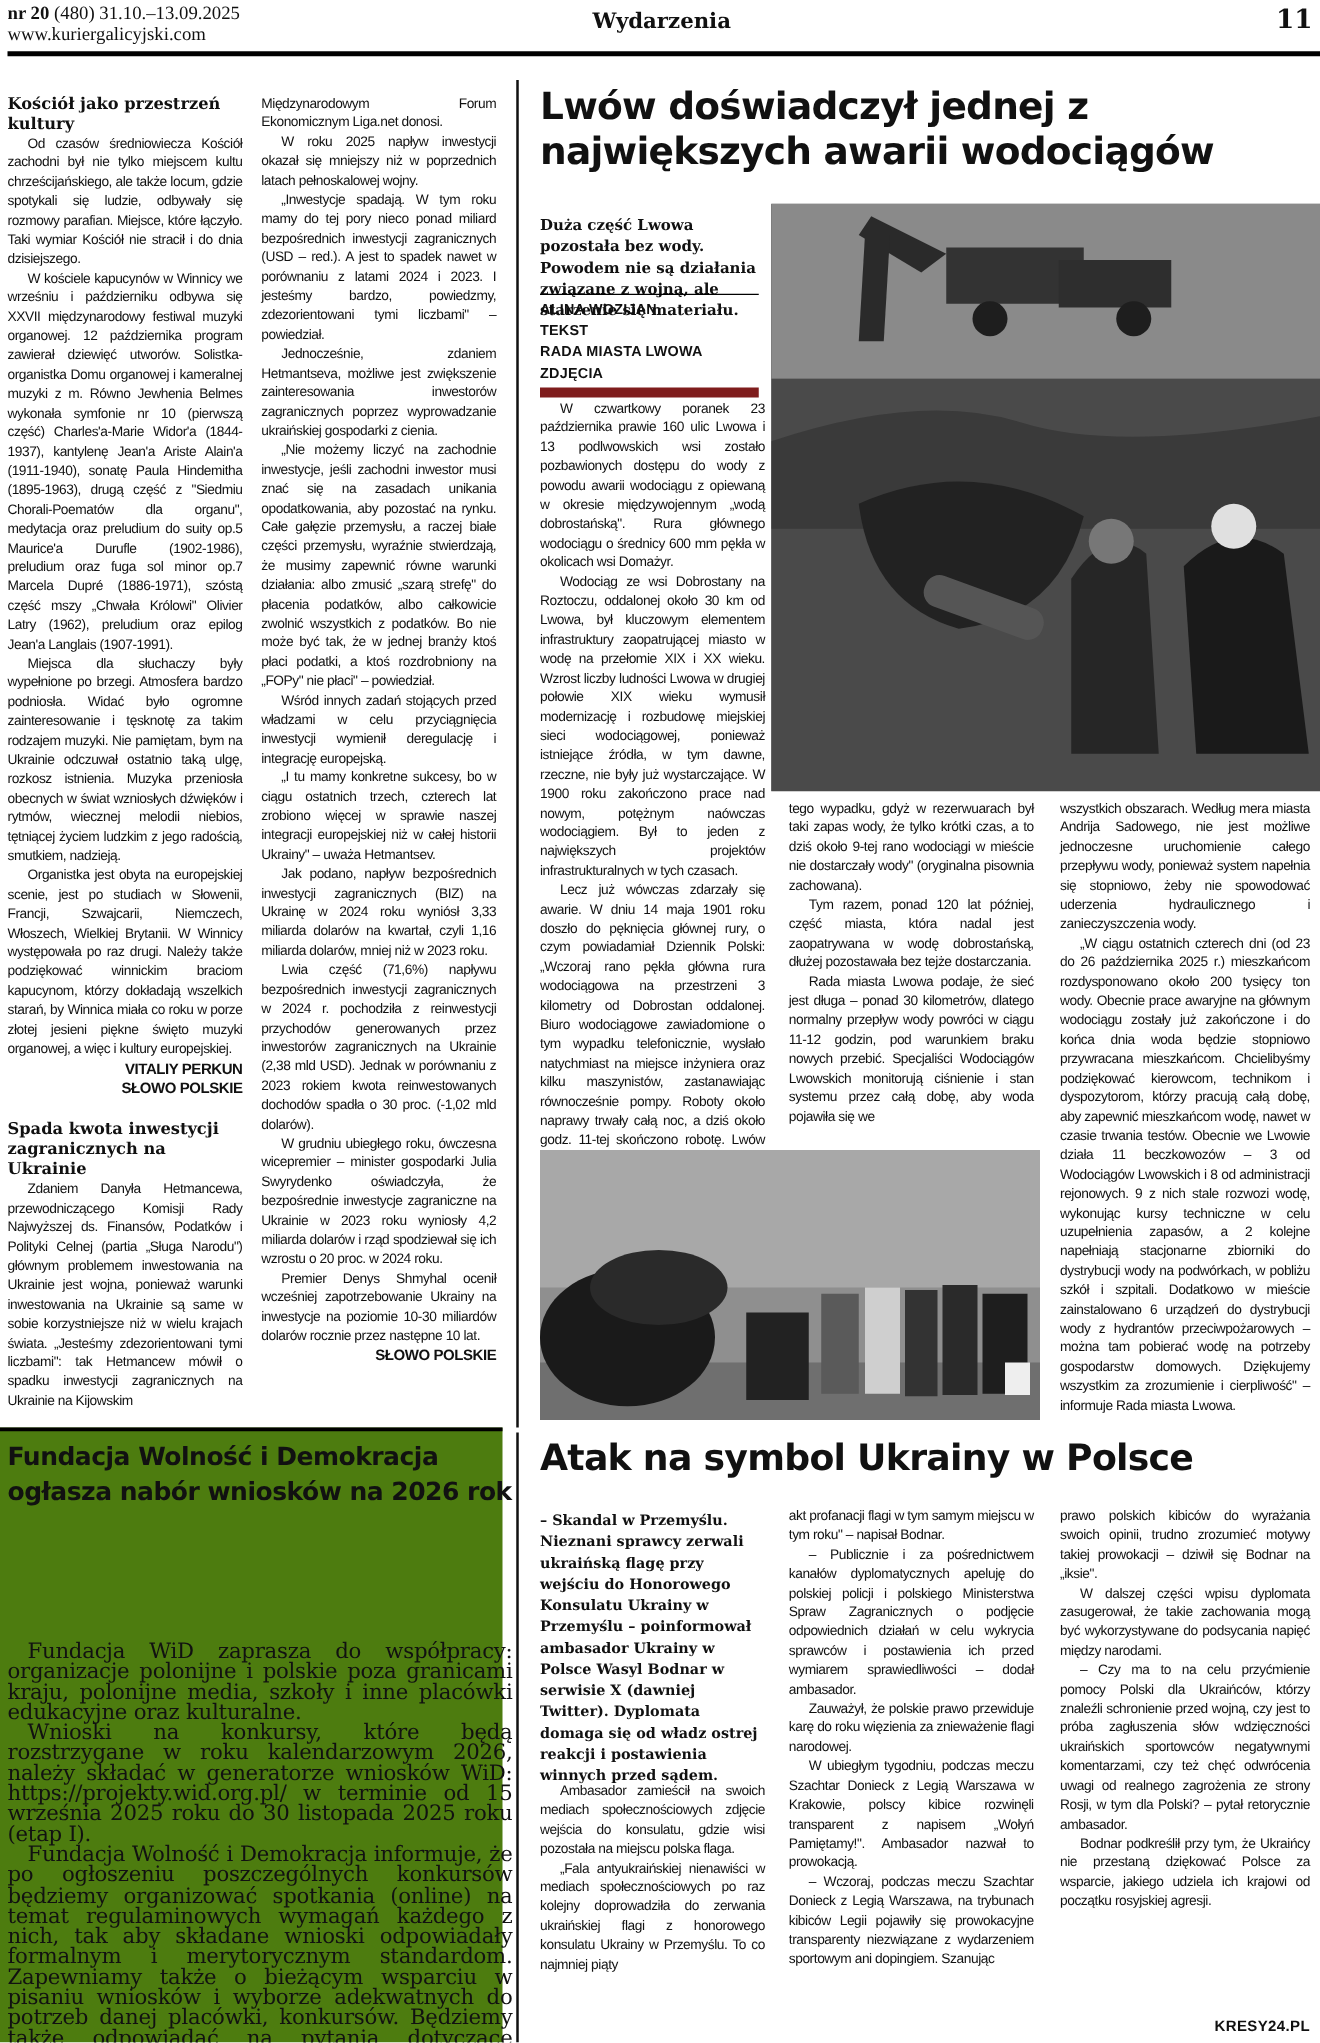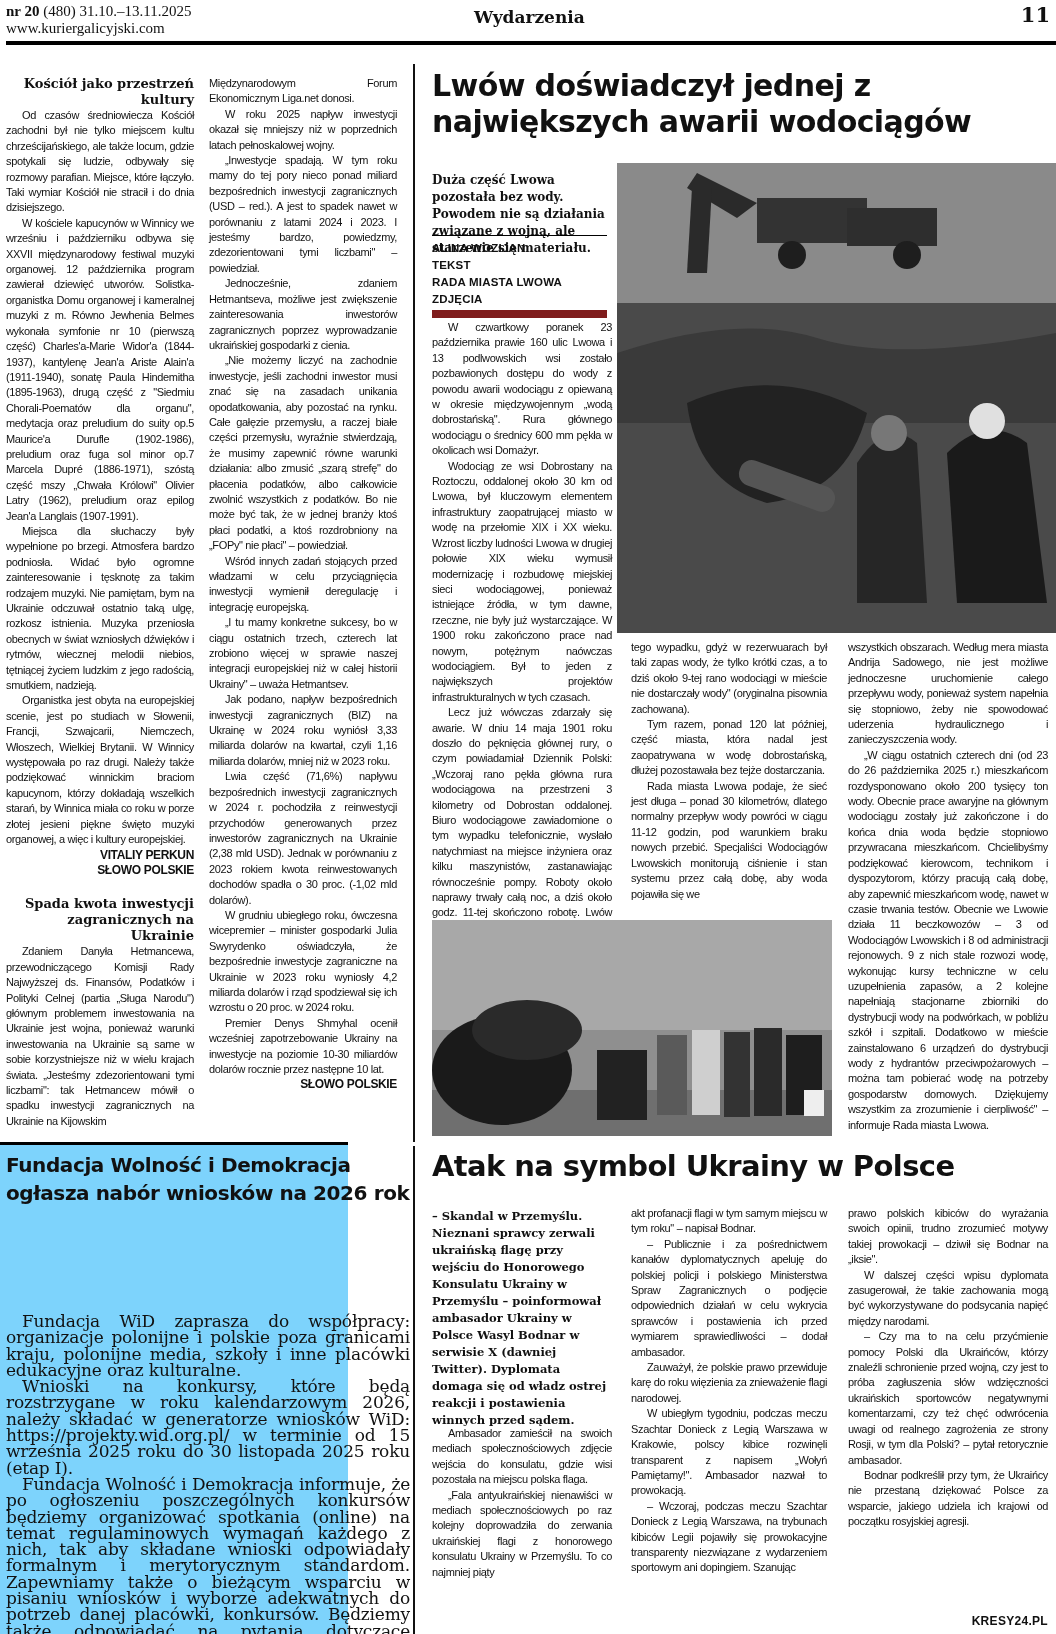--- a/index.html
+++ b/index.html
@@ -5,45 +5,45 @@
   * { box-sizing: border-box; margin: 0; padding: 0; }
   body { width: 1056px; height: 1634px; background: #fff; color: #111; font-family: "Liberation Sans", sans-serif; position: relative; overflow: hidden; }
   .header { position: absolute; left: 6px; top: 0; width: 1050px; height: 44px; }
   .issue { position: absolute; left: 0; top: 3px; font-family: "Liberation Serif", serif; font-size: 15px; line-height: 17px; }
   .issue b { font-weight: 700; }
   .section { position: absolute; left: 468px; top: 7px; font-family: "DejaVu Serif", serif; font-weight: 700; font-size: 17px; }
   .pageno { position: absolute; right: 6px; top: 2px; font-family: "DejaVu Serif", serif; font-weight: 700; font-size: 21px; text-align: center; }
   .hrule { position: absolute; left: 6px; top: 41px; width: 1050px; height: 4px; background: #000; }
   .col { position: absolute; font-family: "Liberation Sans", sans-serif; font-size: 11px; line-height: 15.4px; text-align: justify; letter-spacing: -0.35px; transform-origin: left top; }
   .col p { text-indent: 16px; }
-  .col h3 { font-family: "DejaVu Serif", serif; font-weight: 700; font-size: 13px; line-height: 16px; text-align: right; letter-spacing: 0; }
+  .col h3 { font-family: "DejaVu Serif", serif; font-weight: 700; font-size: 13px; line-height: 16px; text-align: left; letter-spacing: 0; }
   .sig { text-align: right; text-indent: 0 !important; font-weight: 600; font-size: 12px; }
   .vrule { position: absolute; width: 2px; background: #111; }
   .lead-title { position: absolute; left: 432px; top: 68px; width: 620px; font-family: "DejaVu Sans", sans-serif; font-weight: 700; font-size: 30px; line-height: 36px; letter-spacing: -0.6px; }
   .deck { position: absolute; left: 432px; top: 172px; width: 175px; font-family: "DejaVu Serif", serif; font-weight: 700; font-size: 12px; line-height: 17px; }
   .credits { position: absolute; left: 432px; top: 235px; width: 175px; border-top: 1px solid #000; border-bottom: 8px solid #7f1d1d; padding: 4px 0 2px; font-size: 11.5px; line-height: 17px; font-weight: 600; letter-spacing: 0.2px; }
   .photo { position: absolute; background: #555; overflow: hidden; }
   .photo svg { width: 100%; height: 100%; display: block; }
-  .promo { position: absolute; left: 0; top: 1142px; width: 348px; height: 492px; background: #7dd3fc; border-top: 3px solid #000; }
+  .promo { position: absolute; left: 0; top: 1142px; width: 402px; height: 492px; background: #4d7c0f; border-top: 3px solid #000; }
   .promo h2 { position: absolute; left: 6px; top: 6px; width: 404px; font-family: "DejaVu Sans", sans-serif; font-weight: 700; font-size: 20px; line-height: 28px; letter-spacing: -0.4px; }
   .promo h4 { position: absolute; left: 6px; top: 66px; width: 404px; font-family: "DejaVu Serif", serif; font-weight: 700; font-size: 15.5px; line-height: 22px; }
   .promo .body { position: absolute; left: 6px; top: 168px; width: 404px; font-family: "DejaVu Serif", serif; font-size: 17px; line-height: 16.3px; text-align: justify; letter-spacing: -0.2px; }
   .promo .body p { text-indent: 16px; }
   .promo .link { font-weight: 700; }
   .atak-title { position: absolute; left: 432px; top: 1148px; width: 620px; font-family: "DejaVu Sans", sans-serif; font-weight: 700; font-size: 29px; line-height: 36px; letter-spacing: -0.6px; }
   .atak-deck { position: absolute; left: 432px; top: 1208px; width: 175px; font-family: "DejaVu Serif", serif; font-weight: 700; font-size: 11.5px; line-height: 17px; }
   .source-tag { position: absolute; right: 8px; top: 1614px; font-size: 12px; font-weight: 600; letter-spacing: 0.3px; }
 </style>
 </head>
 <body>
 
 <div class="header">
   <div class="issue">
     <b>nr 20</b>
-    <span>(480) 31.10.–13.11.2025</span><br>
+    <span>(480) 31.10.–13.09.2025</span><br>
     <span>www.kuriergalicyjski.com</span>
   </div>
   <div class="section">Wydarzenia</div>
   <div class="pageno">11</div>
 </div>
 <div class="hrule"></div>
 
 <div class="col" style="left:6px; top:76px; width:188px;">
   <h3>Kościół jako przestrzeń kultury</h3>
   <p>Od czasów średniowiecza Kościół zachodni był nie tylko miejscem kultu chrześcijańskiego, ale także locum, gdzie spotykali się ludzie, odbywały się rozmowy parafian. Miejsce, które łączyło. Taki wymiar Kościół nie stracił i do dnia dzisiejszego.</p>

